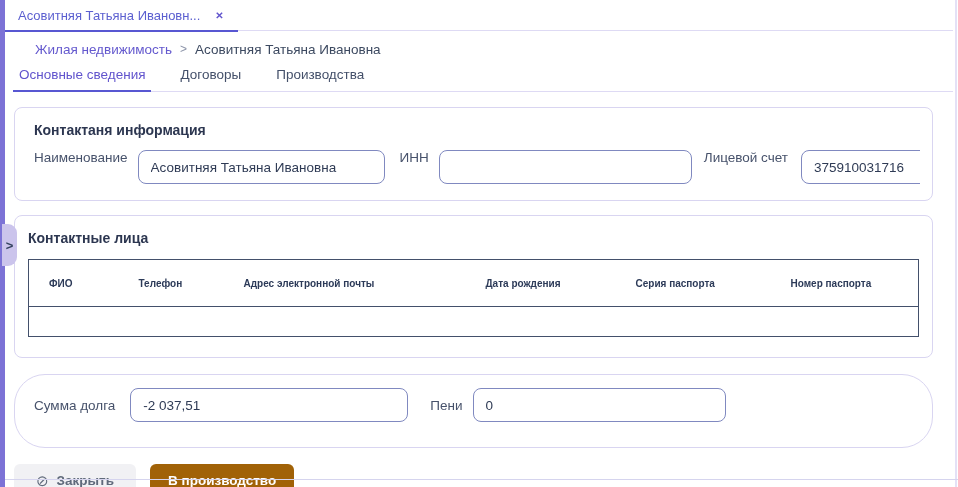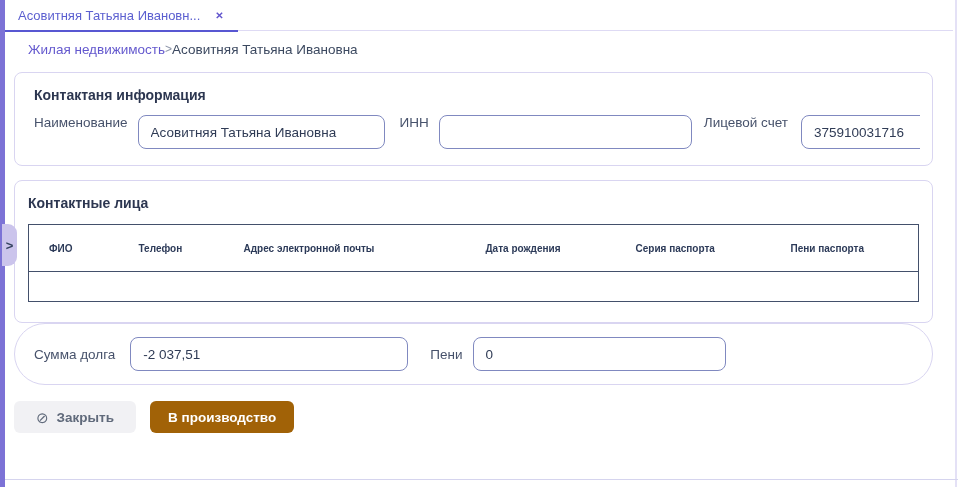--- a/index.html
+++ b/index.html
@@ -30,21 +30,21 @@
   .tabbar { position:relative; height:31px; border-bottom:1px solid #dedaf4; }
   .wtab {
     position:relative; display:inline-flex; align-items:center; height:31px;
     padding:0 14px 0 13px; cursor:pointer;
   }
   .wtab::after { content:""; position:absolute; left:0; right:0; bottom:-1px; height:2px; background:#5857d2; }
   .wtab-title { font-size:13px; color:#5b5fd0; white-space:nowrap; }
   .wtab-close { margin-left:15px; font-size:10px; color:#6154cd; font-weight:700; cursor:pointer; line-height:1; }
 
   
-  .breadcrumb { padding:11px 0 0 23px; font-size:13.5px; display:flex; gap:0; }
+  .breadcrumb { padding:11px 0 0 30px; font-size:13.5px; display:flex; gap:8px; }
   .bc-link { color:#6459ce; cursor:pointer; }
   .bc-sep { color:#8b93a8; font-size:12px; }
   .bc-current { color:#3c4960; }
 
   
   .page-tabs { display:flex; gap:23px; margin:10px 0 0 8px; border-bottom:1px solid #dedaf4; width:940px; }
   .ptab { padding:0 6px 9px 6px; font-size:13.5px; color:#44506a; cursor:pointer; position:relative; }
   .ptab.active { color:#6154cd; }
   .ptab.active::after { content:""; position:absolute; left:0; right:0; bottom:-1px; height:2px; background:#5857d2; }
 
@@ -76,21 +76,21 @@
   .persons-table th {
     height:47px; text-align:left; font-size:10px; font-weight:700; color:#2c3a58;
     padding-left:20px; border-left:none; border-right:none; white-space:nowrap;
   }
   .persons-table th:first-child { border-left:1px solid #43506b; }
   .persons-table th:last-child { border-right:1px solid #43506b; }
   .persons-table td { height:30px; border-left:none; border-right:none; }
   .persons-table td:first-child { border-left:1px solid #43506b; }
   .persons-table td:last-child { border-right:1px solid #43506b; }
 
-  .card-debt { padding:13px 14px 13px 19px; margin-top:0; display:flex; align-items:center;border-radius:31px; }
+  .card-debt { padding:13px 14px 25px 19px; margin-top:16px; display:flex; align-items:center;border-radius:31px; }
   .w-debt { width:278px; margin-left:15px; }
   .lbl-peni { margin-left:22px; }
   .w-peni { width:253px; margin-left:10px; }
 
   
   .actions { display:flex; gap:14px; margin:16px 0 0 9px; }
   .btn { border:none; border-radius:6px; font-family:"Liberation Sans", sans-serif;
          font-size:13.5px; font-weight:700; cursor:pointer; height:32px;
          display:inline-flex; align-items:center; }
   .btn-close { background:#f1f1f4; color:#606a7b; padding:0 22px; gap:8px; }
@@ -113,20 +113,25 @@
       <span class="wtab-close">✕</span>
     </div>
   </div>
 
   <div class="breadcrumb">
     <span class="bc-link">Жилая недвижимость</span>
     <span class="bc-sep">&gt;</span>
     <span class="bc-current">Асовитняя Татьяна Ивановна</span>
   </div>
 
+  <div class="page-tabs">
+    <div class="ptab active">Основные сведения</div>
+    <div class="ptab">Договоры</div>
+    <div class="ptab">Производства</div>
+  </div>
 
   <div class="card card-contact">
     <div class="card-title">Контактаня информация</div>
     <div class="field-row">
       <span class="f-label">Наименование</span>
       <input class="f-input w-name" value="Асовитняя Татьяна Ивановна" style="">
       <span class="f-label lbl-inn">ИНН</span>
       <input class="f-input w-inn" value="" style="">
       <span class="f-label lbl-acc">Лицевой счет</span>
       <input class="f-input w-acc" value="375910031716" style="">
@@ -136,21 +141,21 @@
   <div class="card card-persons">
     <div class="card-title">Контактные лица</div>
     <table class="persons-table">
       <thead>
         <tr>
           <th style="width:90px">ФИО</th>
           <th style="width:105px">Телефон</th>
           <th style="width:242px">Адрес электронной почты</th>
           <th style="width:150px">Дата рождения</th>
           <th style="width:155px">Серия паспорта</th>
-          <th style="width:148px">Пени паспорта</th>
+          <th style="width:148px">Номер паспорта</th>
         </tr>
       </thead>
       <tbody>
         <tr>
           <td></td>
             <td></td>
             <td></td>
           <td></td>
             <td></td>
             <td></td>

